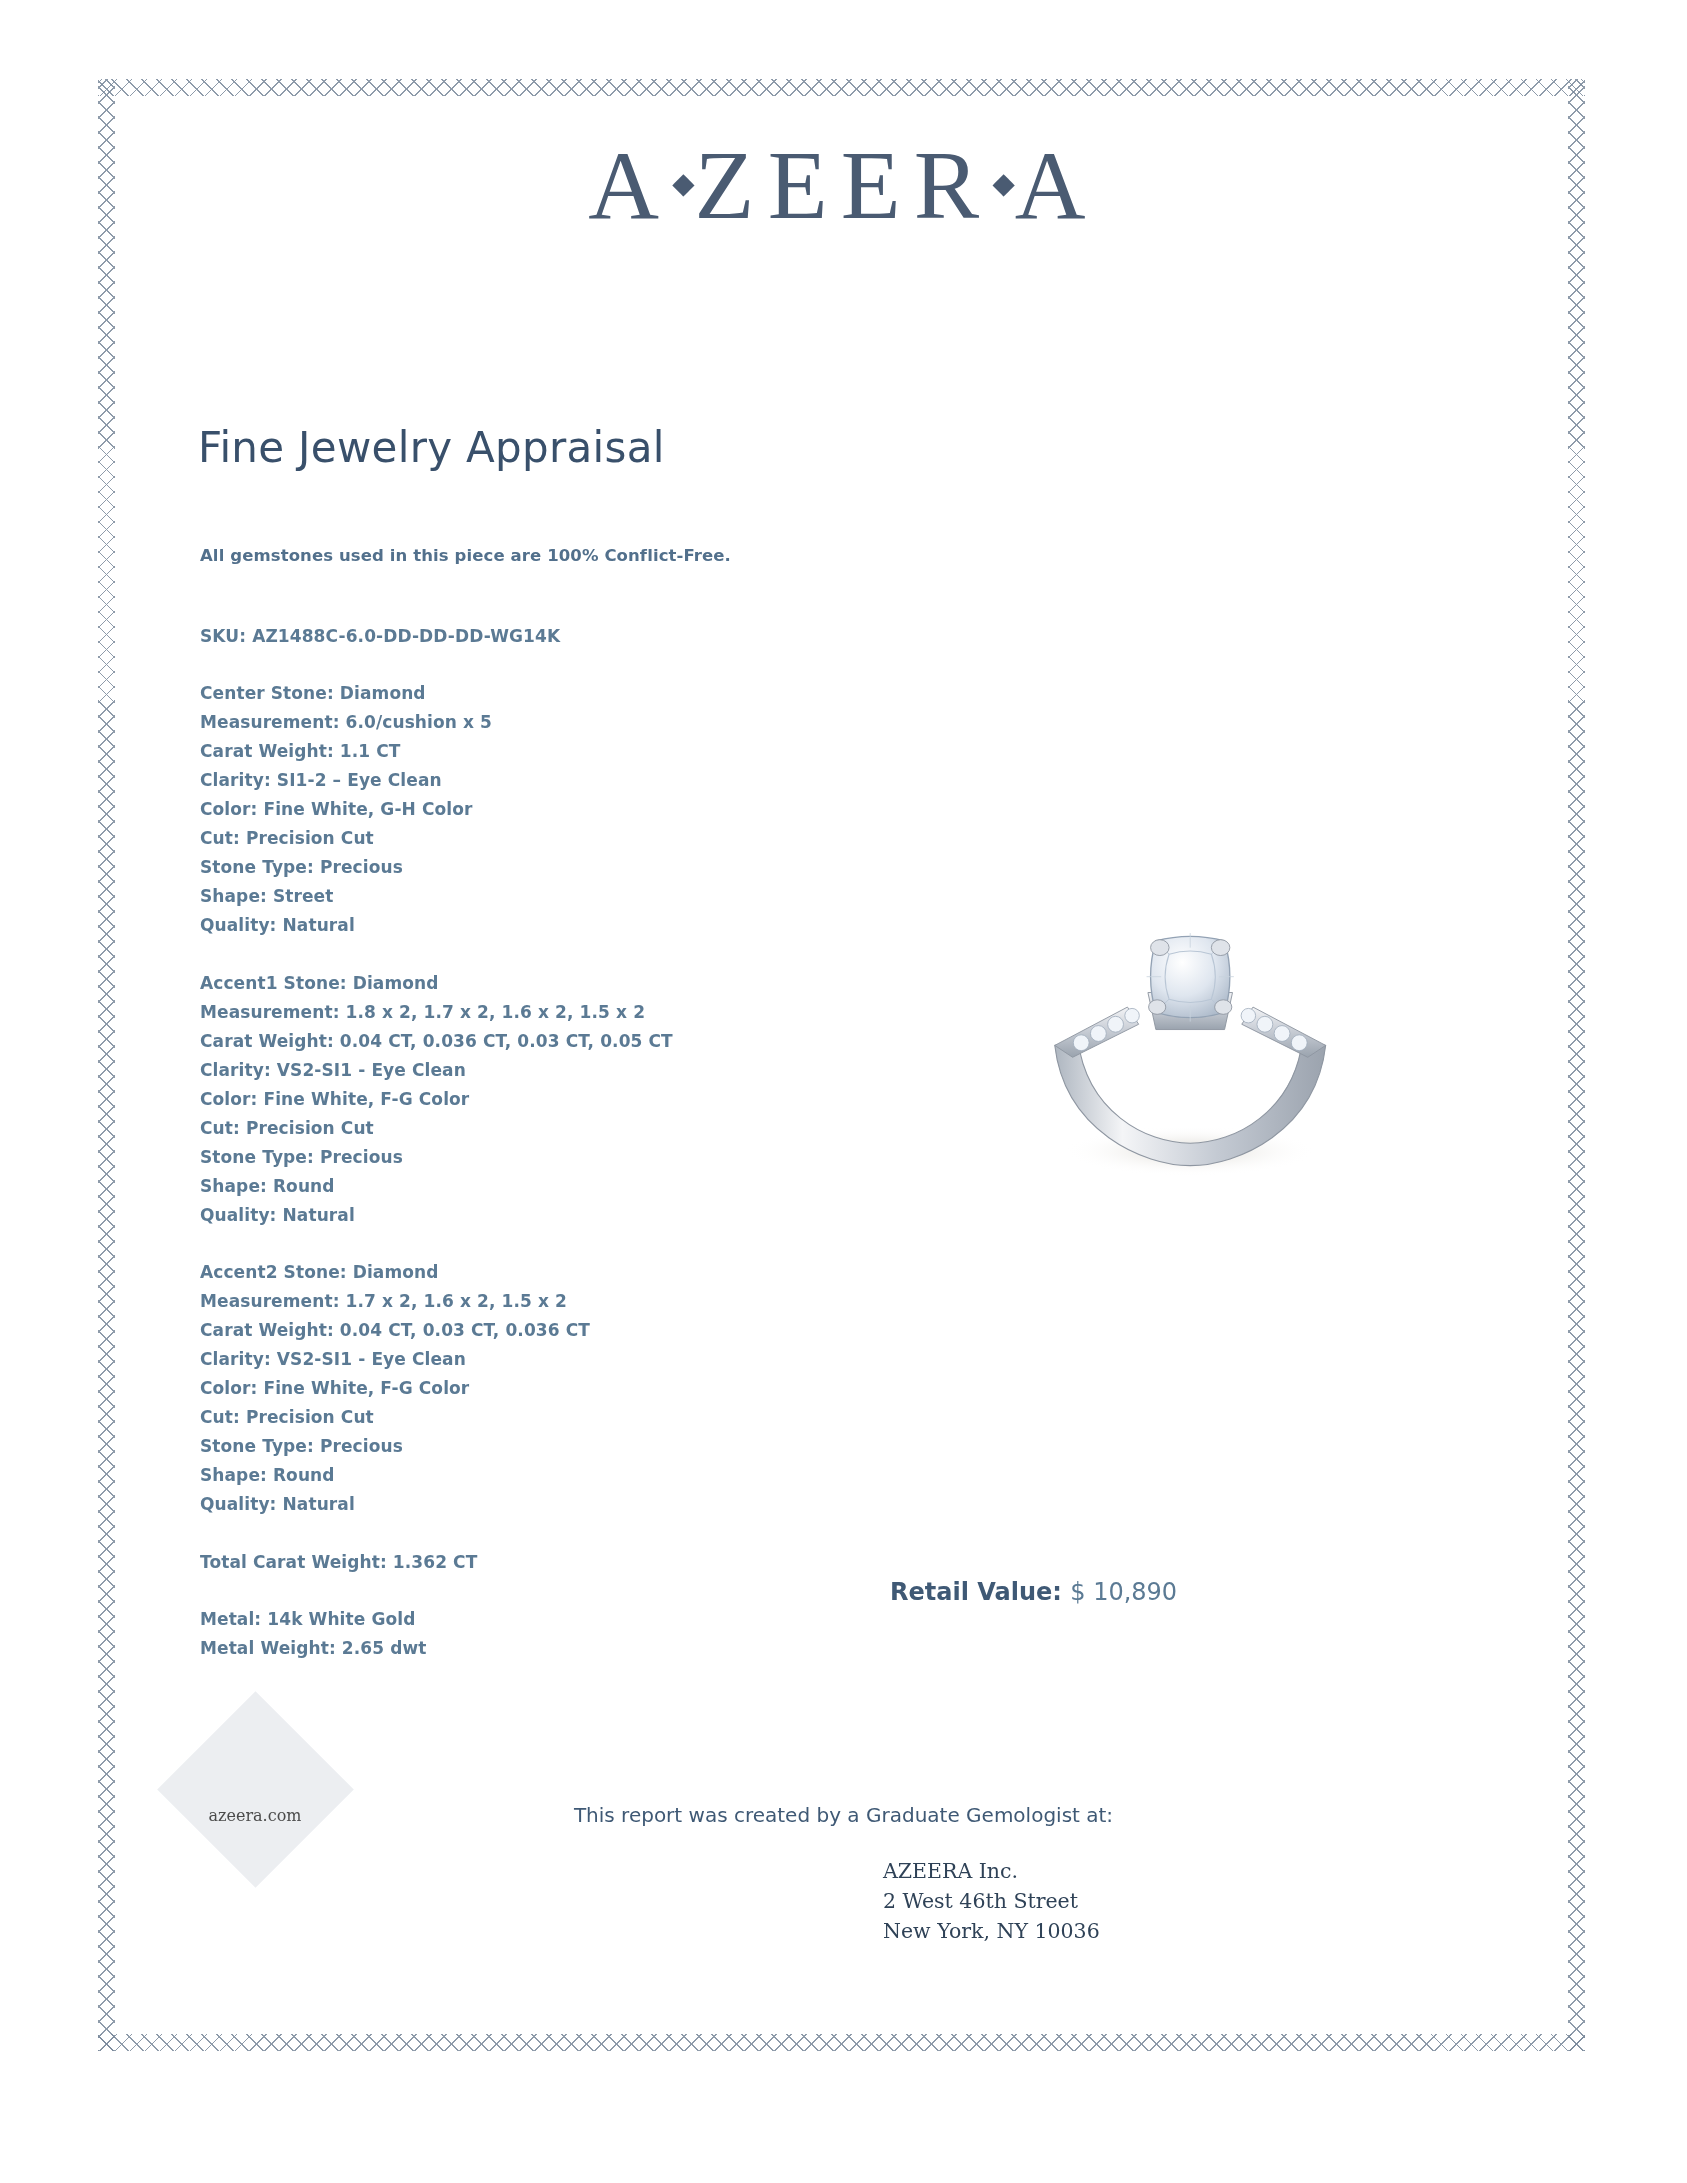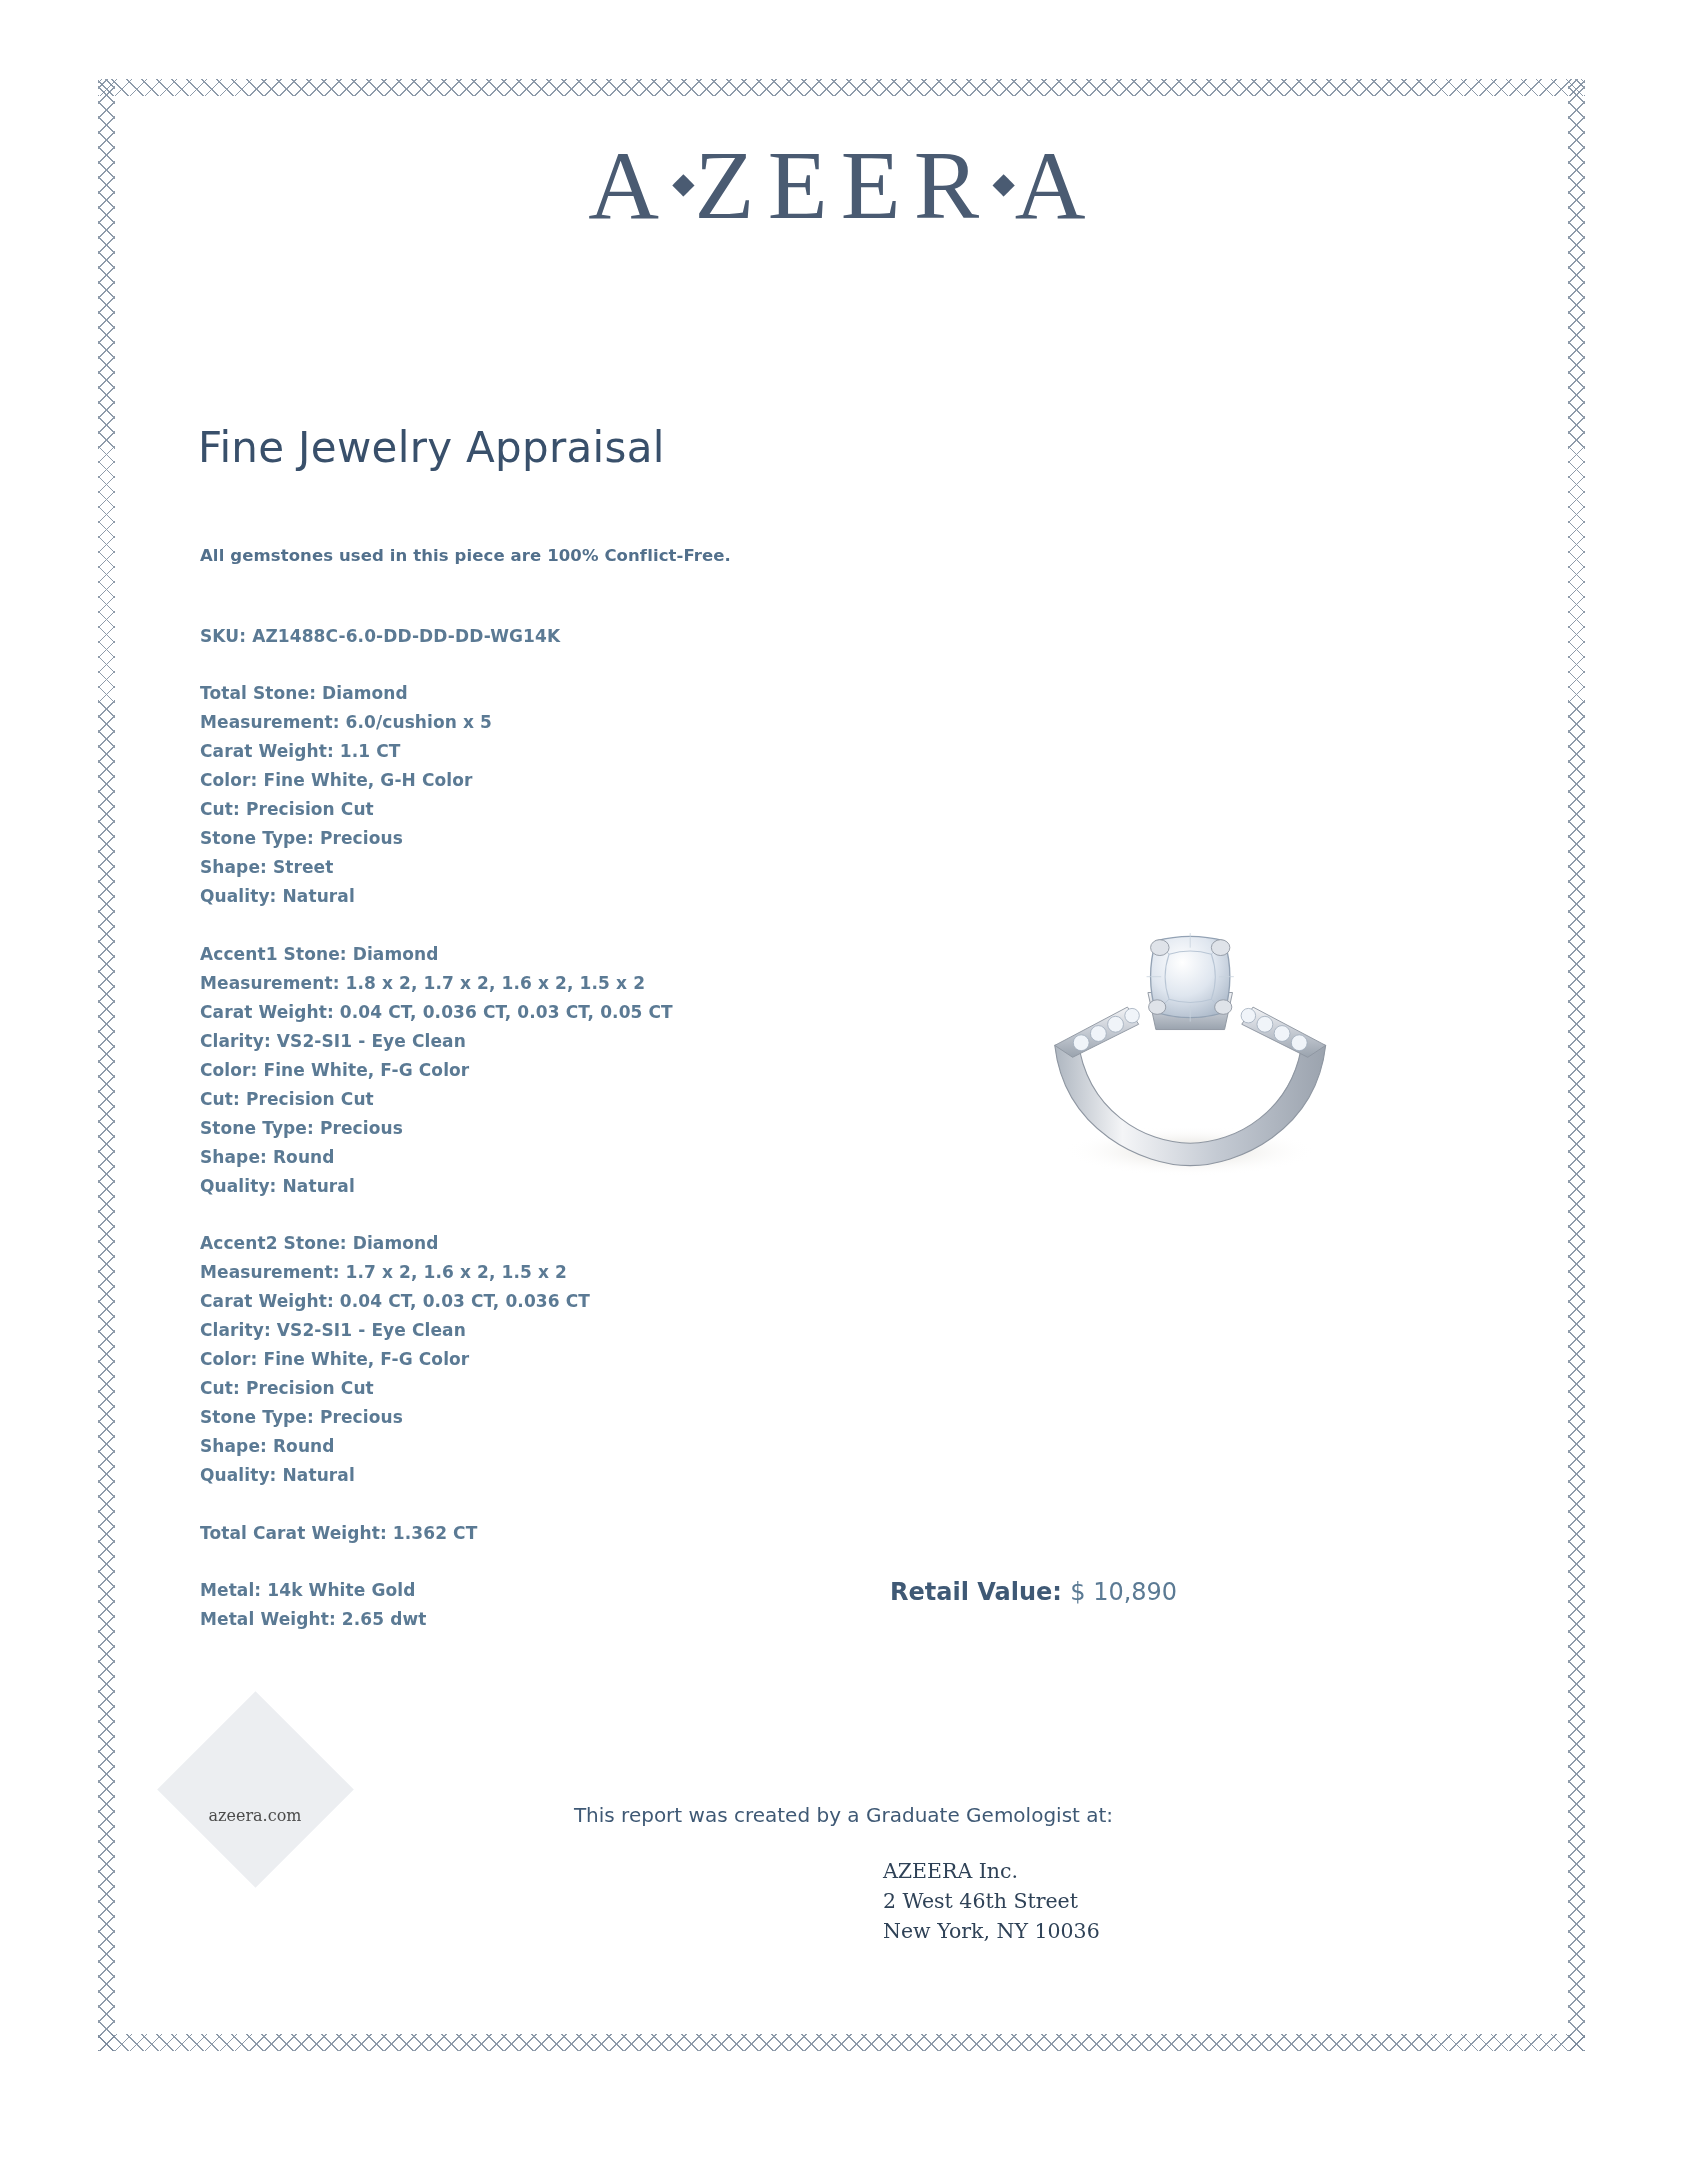--- a/index.html
+++ b/index.html
@@ -190,23 +190,24 @@
     <span>A</span><span class="dot">◆</span><span>Z</span><span>E</span><span>E</span><span>R</span><span class="dot">◆</span><span>A</span>
   </div>
 
   <div id="title">Fine Jewelry Appraisal</div>
   <div id="subtitle">All gemstones used in this piece are 100% Conflict-Free.</div>
 
   <div id="specs">
     <div class="line">SKU: AZ1488C-6.0-DD-DD-DD-WG14K</div>
     <div class="gap"></div>
 
-    <div class="line">Total Stone: Diamond</div>
+    <div class="line">Center Stone: Diamond</div>
     <div class="line">Measurement: 6.0/cushion x 5</div>
     <div class="line">Carat Weight: 1.1 CT</div>
+    <div class="line">Clarity: SI1-2 – Eye Clean</div>
     <div class="line">Color: Fine White, G-H Color</div>
     <div class="line">Cut: Precision Cut</div>
     <div class="line">Stone Type: Precious</div>
     <div class="line">Shape: Street</div>
     <div class="line">Quality: Natural</div>
     <div class="gap"></div>
 
     <div class="line">Accent1 Stone: Diamond</div>
     <div class="line">Measurement: 1.8 x 2, 1.7 x 2, 1.6 x 2, 1.5 x 2</div>
     <div class="line">Carat Weight: 0.04 CT, 0.036 CT, 0.03 CT, 0.05 CT</div>

